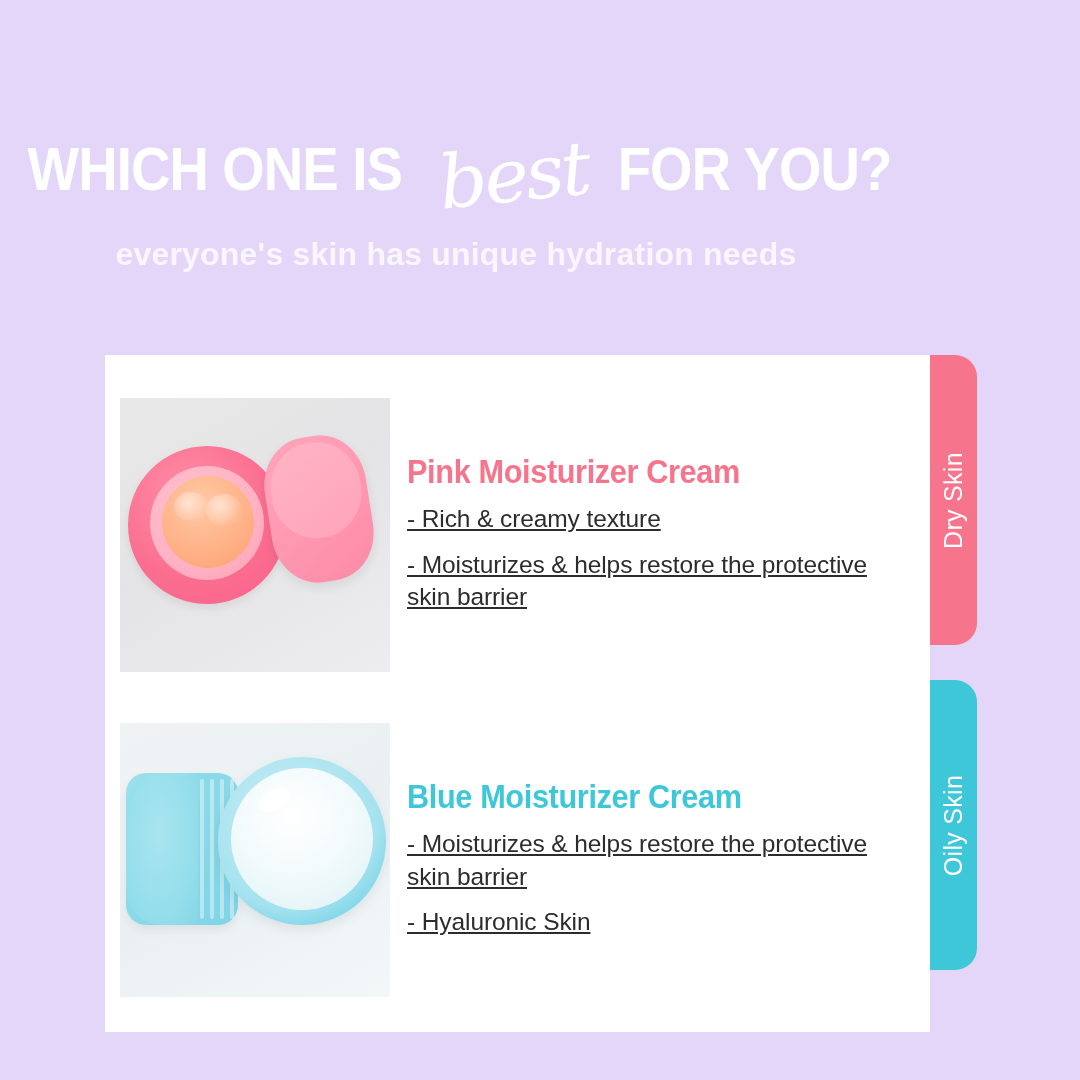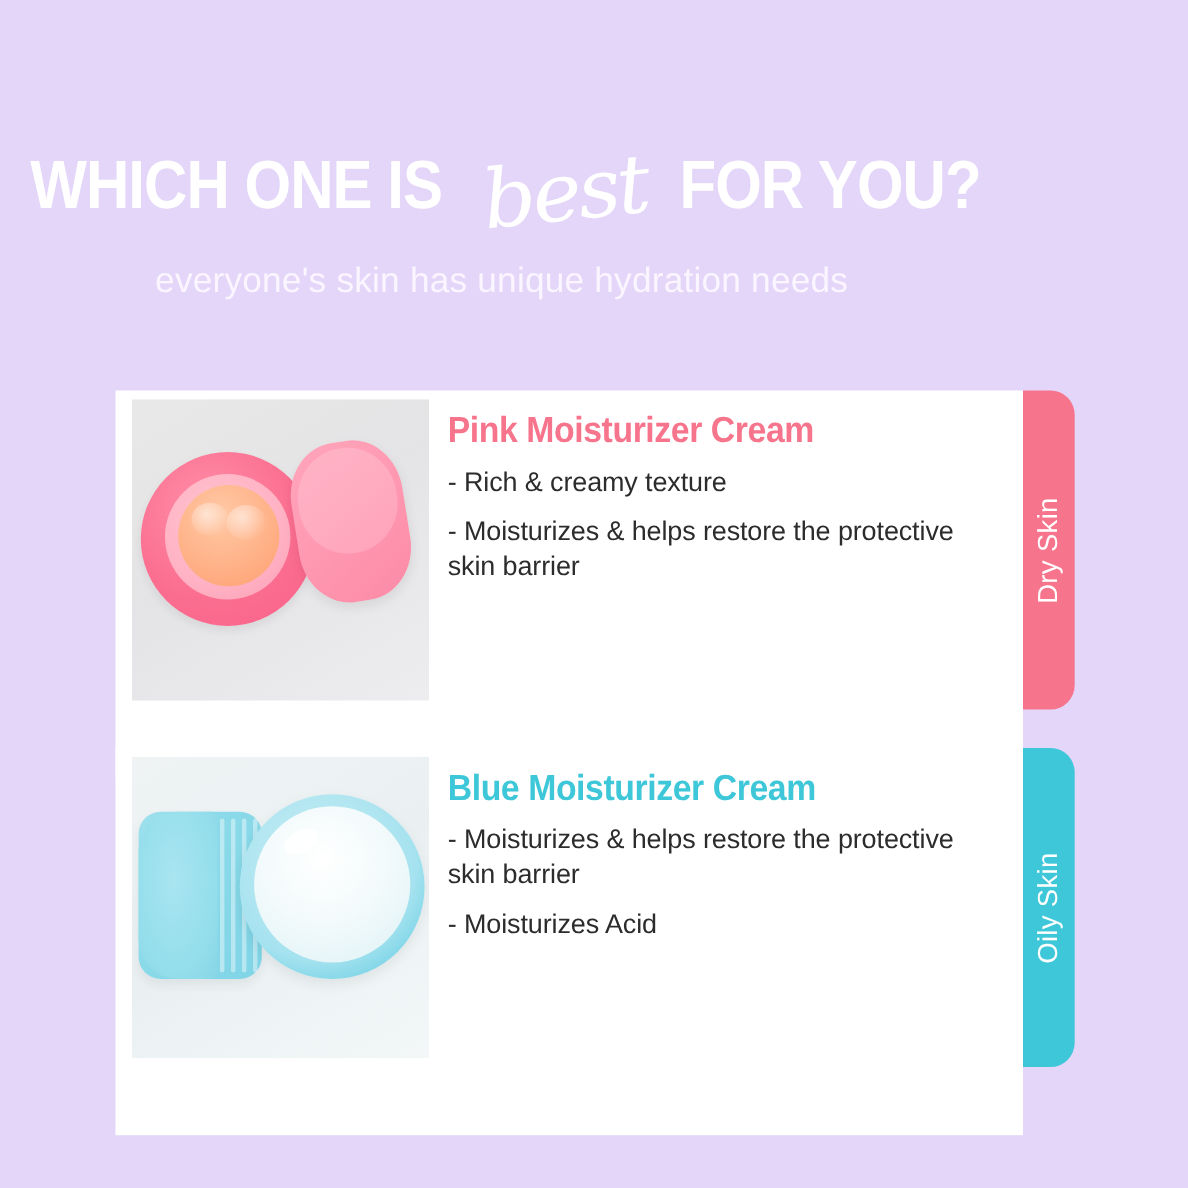--- a/index.html
+++ b/index.html
@@ -53,21 +53,21 @@
     position: relative;
     top: 6px;
     transform: rotate(-6deg) scaleX(1.02);
     display: inline-block;
   }
 
   .subhead {
     margin-top: 30px;
     color: #FBF7FF;
     font-size: 32px;
-    font-weight: normal;
+    font-weight: bold;
     letter-spacing: 0.2px;
     opacity: 0.96;
   }
 
   
   .cards {
     position: absolute;
     left: 105px;
     top: 355px;
     width: 875px;
@@ -81,21 +81,21 @@
   }
 
   .card-body {
     position: absolute;
     left: 0;
     top: 0;
     width: 825px;
     height: 352px;
     background: #FFFFFF;
     display: flex;
-    align-items: flex-start;
+    align-items: center;
   }
 
   .thumb {
     width: 270px;
     height: 274px;
     margin: 8px 0 0 15px;
     flex: 0 0 auto;
     position: relative;
     overflow: hidden;
   }
@@ -116,20 +116,21 @@
   }
 
   .bullets { margin-top: 14px; }
 
   .bullet {
     font-size: 24.5px;
     color: #2C2C2C;
     line-height: 1.32;
     margin-bottom: 13px;
     letter-spacing: -0.1px;
+    text-decoration: underline;
   }
 
   
   .tab {
     position: absolute;
     top: 0;
     left: 825px;
     width: 47px;
     height: 290px;
     border-top-right-radius: 22px;
@@ -317,21 +318,21 @@
               <div class="bl-gloss"></div>
             </div>
           </div>
         </div>
       </div>
 
       <div class="card-text">
         <div class="product-title" style="color:#3EC7D8">Blue Moisturizer Cream</div>
         <div class="bullets">
           <div class="bullet">- Moisturizes &amp; helps restore the protective skin barrier</div>
-          <div class="bullet">- Moisturizes Acid</div>
+          <div class="bullet">- Hyaluronic Skin</div>
         </div>
       </div>
 
     </div>
     <div class="tab" style="background:#3EC7D8">
       <span class="tab-label">Oily Skin</span>
     </div>
   </div>
 
 </div>

